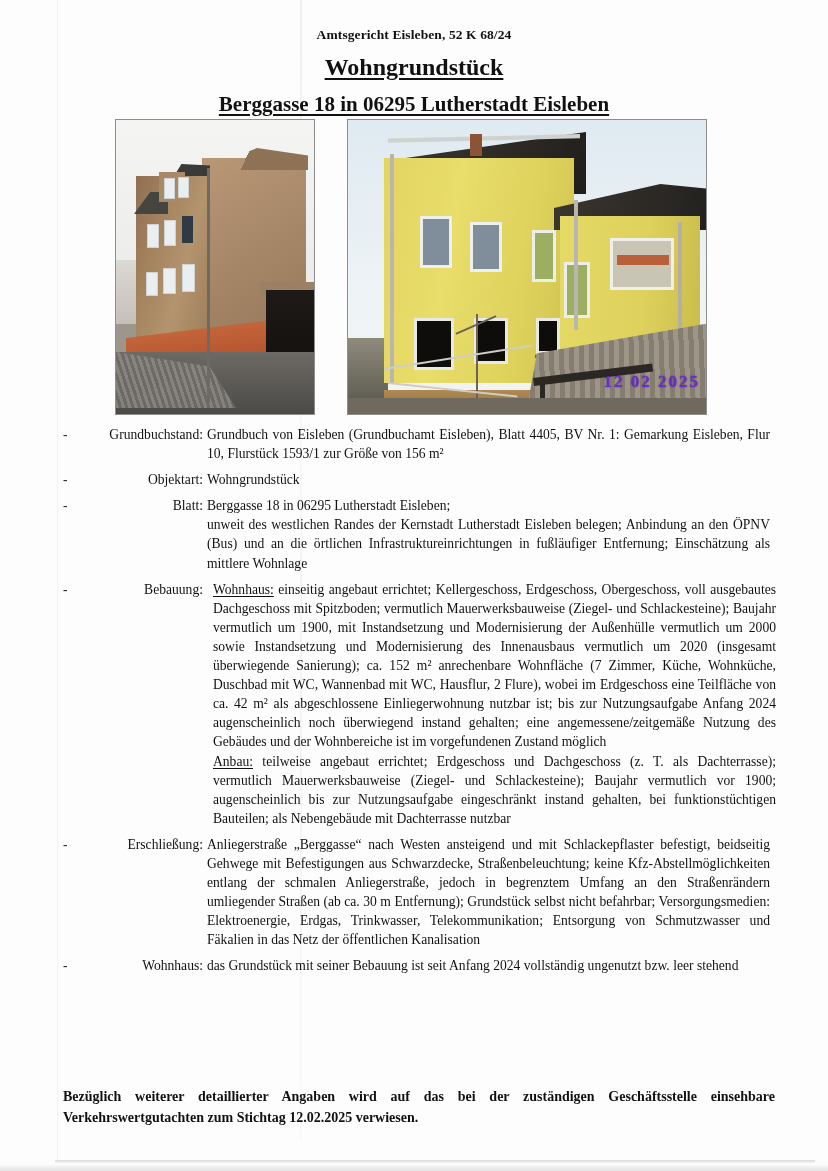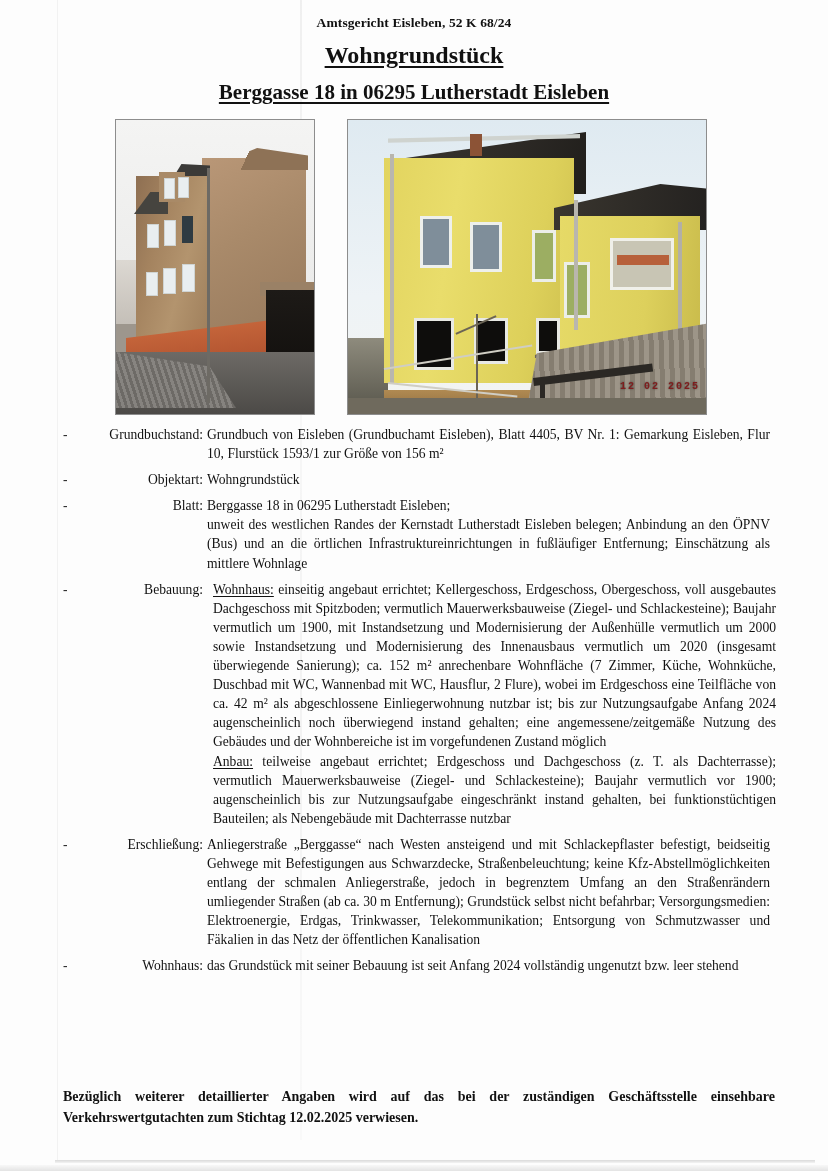--- a/index.html
+++ b/index.html
@@ -25,21 +25,21 @@
     background:rgba(0,0,0,0.045);}
   .edge-bottom{position:absolute;left:55px;bottom:8px;width:760px;height:3px;
     background:linear-gradient(to bottom,rgba(0,0,0,0.14),rgba(0,0,0,0.04));}
   .edge-bottom2{position:absolute;left:0;bottom:0;width:828px;height:6px;
     background:linear-gradient(to bottom,rgba(0,0,0,0.02),rgba(0,0,0,0.10));}
 
   
   header{position:absolute;top:0;left:0;width:828px;text-align:center;}
   .court{
     font-size:13.5px;font-weight:bold;letter-spacing:0.1px;
-    margin-top:15px;
+    margin-top:27px;
   }
   .doc-title{
     font-size:24px;font-weight:bold;
     margin-top:11px;
     text-decoration:underline;
     text-underline-offset:3px;
   }
   .doc-subtitle{
     font-size:21px;font-weight:bold;
     margin-top:11px;
@@ -127,22 +127,22 @@
   .pr-plinth{position:absolute;left:36px;bottom:0;width:190px;height:24px;
     background:linear-gradient(to bottom,#b08a52,#8c6b3e);}
   .pr-ground{position:absolute;left:0;bottom:0;width:358px;height:16px;background:#6f6a5d;}
   .pr-leftbush{position:absolute;left:0;bottom:12px;width:40px;height:64px;
     background:linear-gradient(to bottom,#8e8b7d,#5f5d52);}
   .pr-line{position:absolute;background:#cfcdc4;height:2px;transform-origin:left center;}
   .pr-tree{position:absolute;left:128px;bottom:14px;width:2px;height:86px;background:#6b6455;}
   .pr-tree b{position:absolute;left:-22px;top:10px;width:44px;height:2px;background:#6b6455;display:block;transform:rotate(-24deg);}
   .pr-date{
     position:absolute;right:6px;bottom:22px;
-    font-family:Liberation Mono, monospace;
-    font-size:10px;font-weight:bold;color:#7f1d1d;letter-spacing:2px;
+    font-family:Liberation Serif, serif;
+    font-size:17px;font-weight:bold;color:#6d28d9;letter-spacing:2px;
     text-shadow:0 0 2px rgba(0,0,0,.5);
   }
 
   
   .body{
     position:absolute;left:0;top:425px;width:828px;
     font-size:13.6px;line-height:19.1px;
   }
   .row{display:flex;align-items:flex-start;margin-bottom:2px;}
   .bullet{

